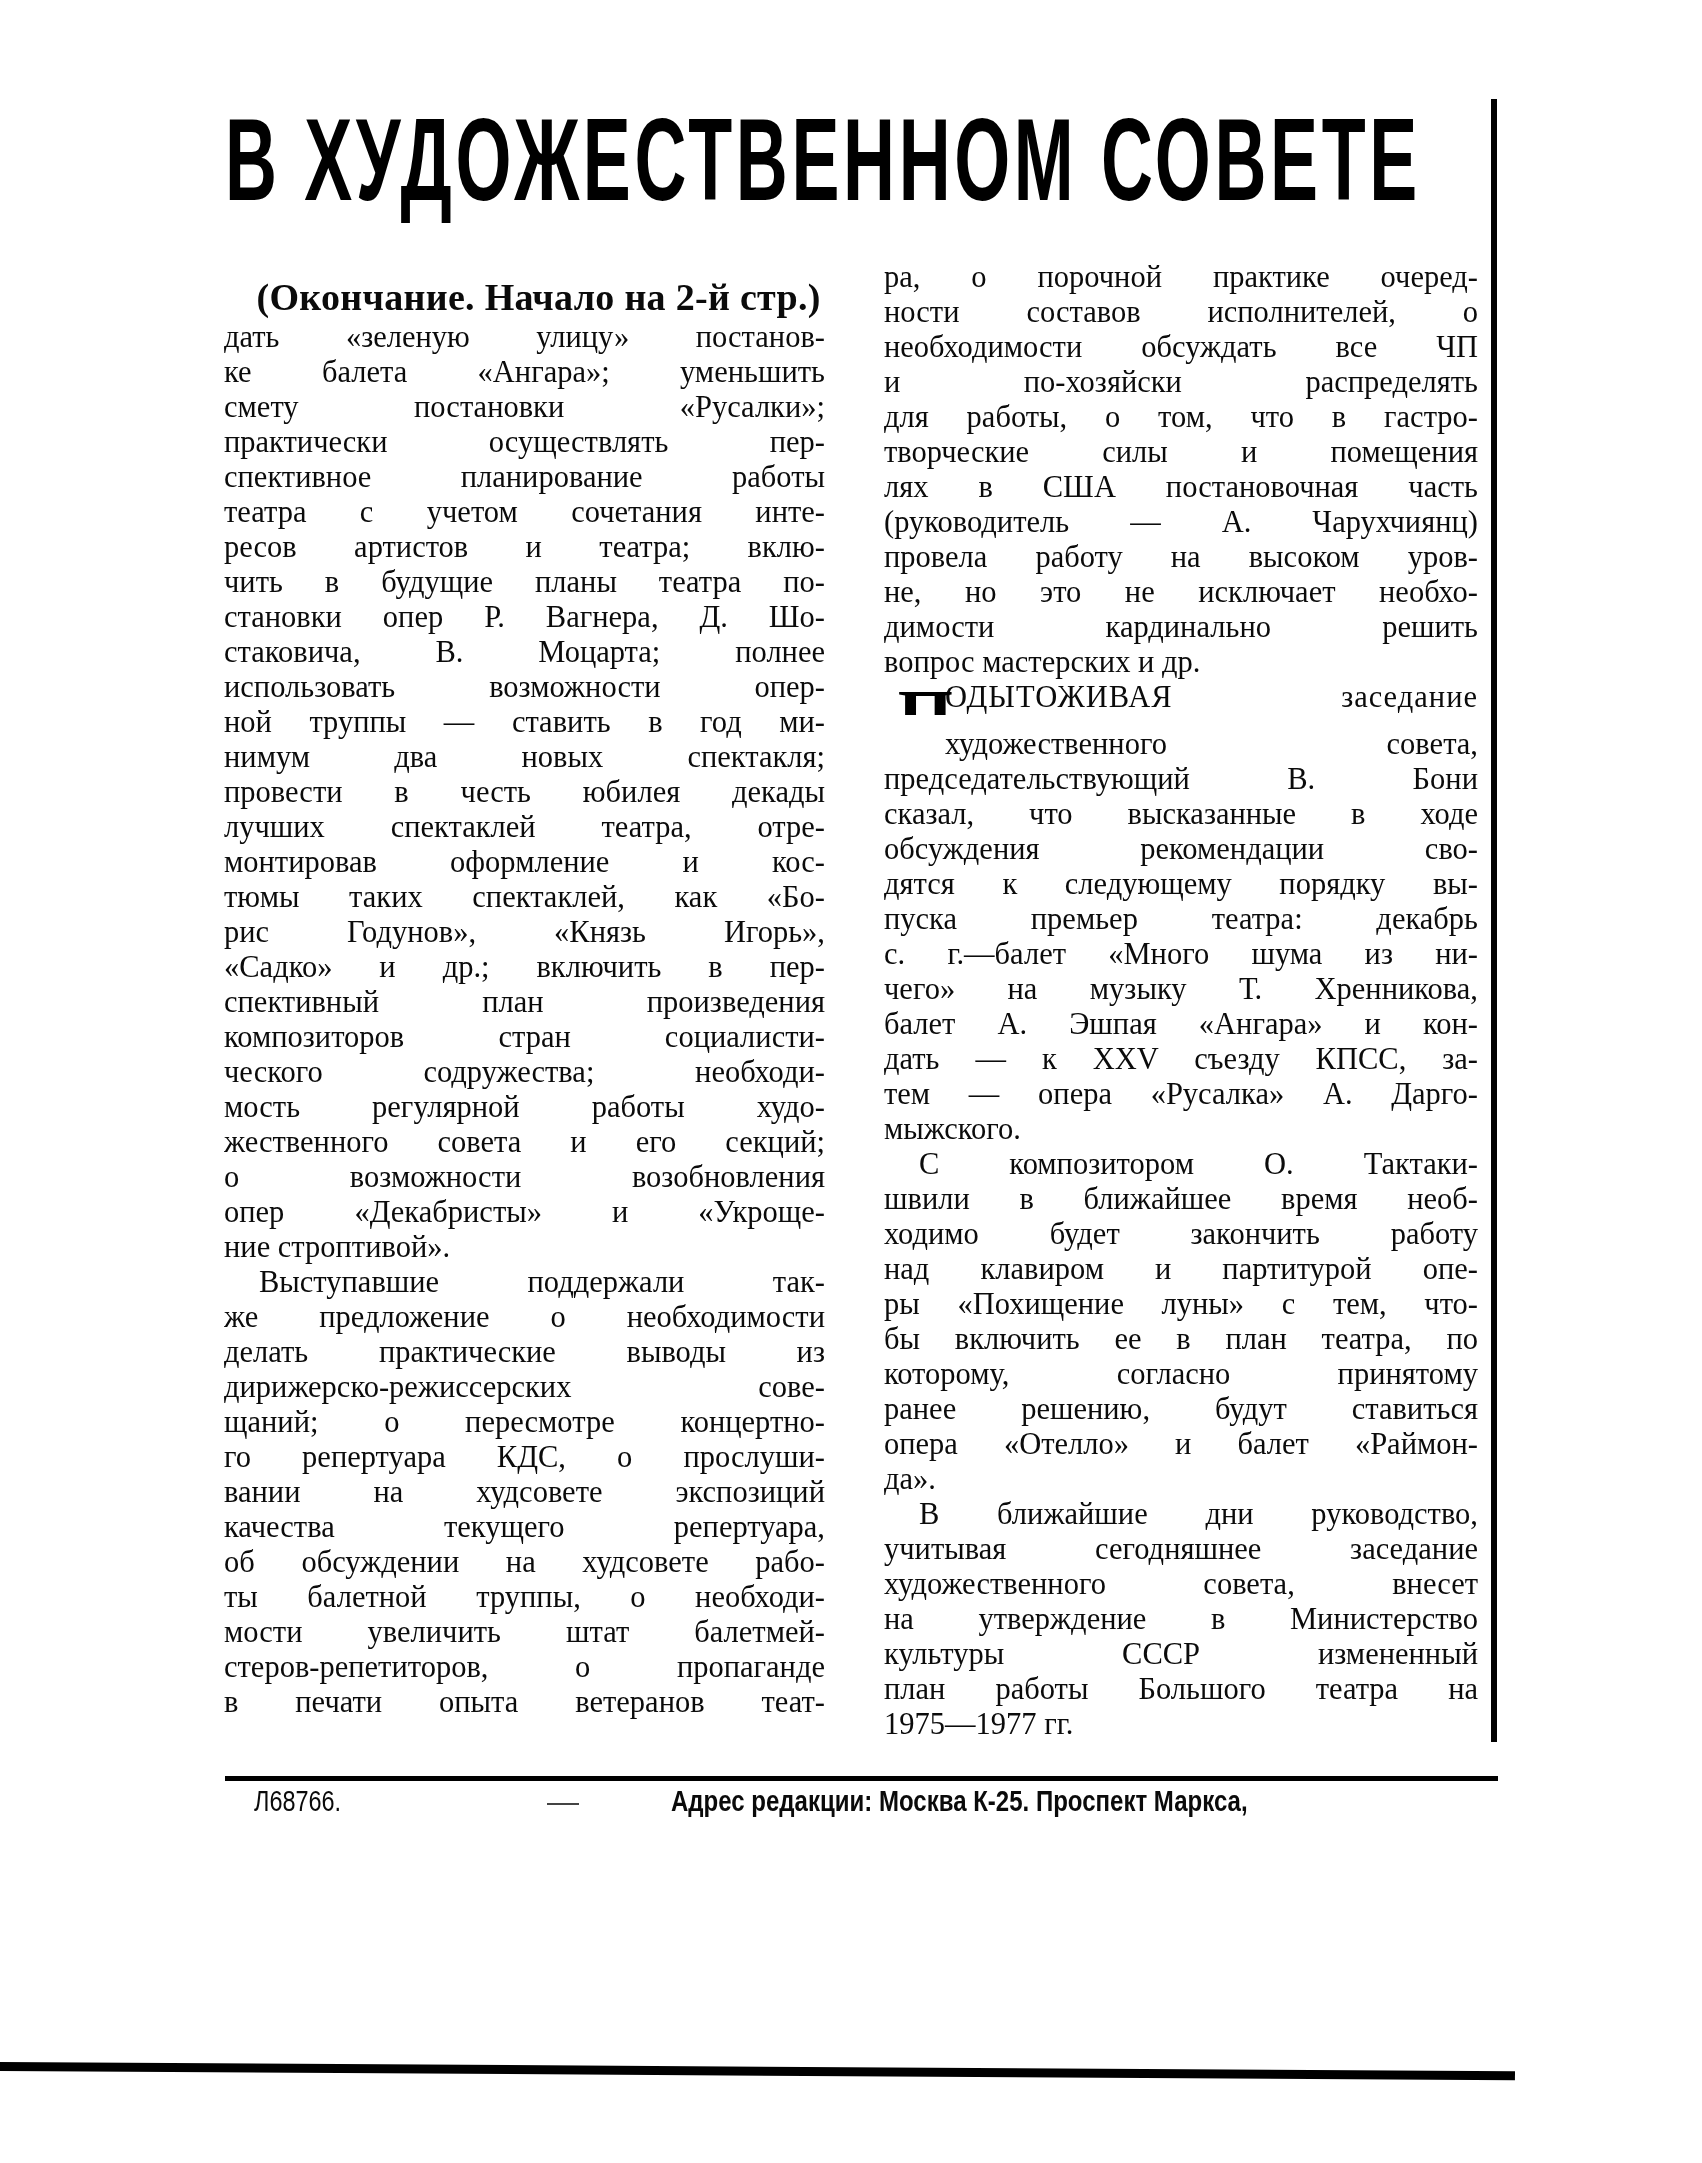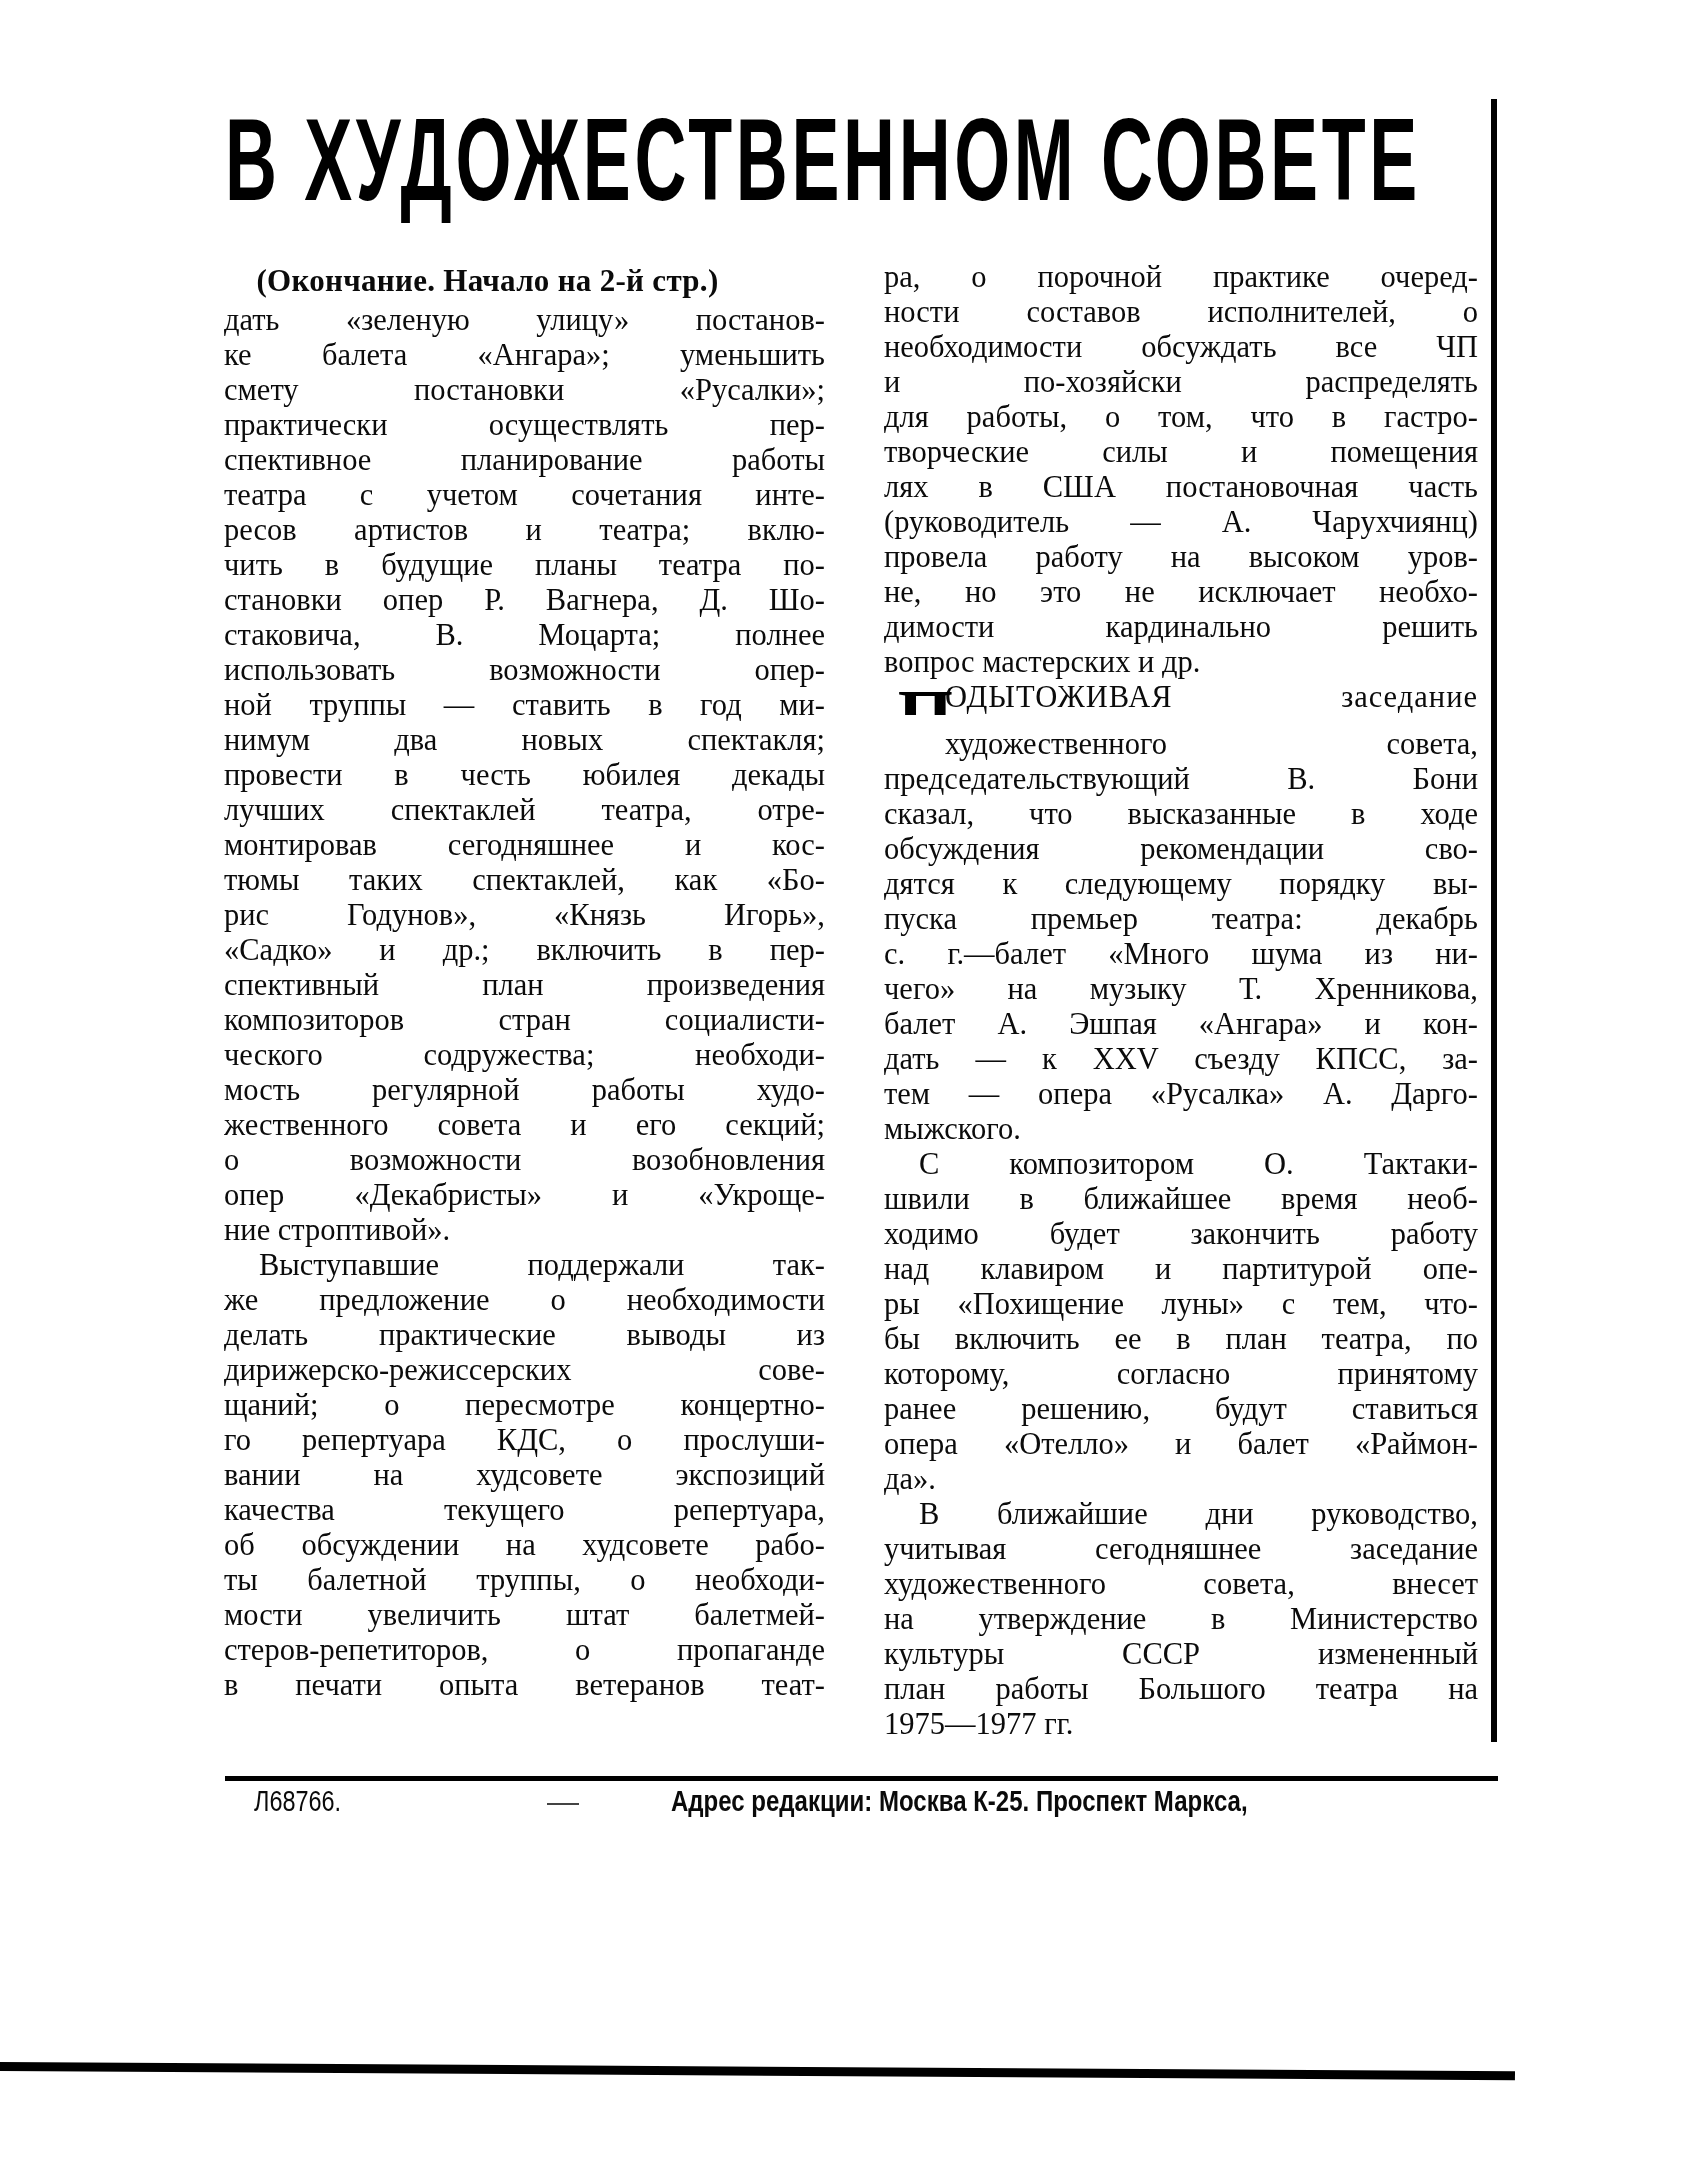--- a/index.html
+++ b/index.html
@@ -19,21 +19,21 @@
   .vrule { position: absolute; left: 1491px; top: 99px; width: 5.9px; height: 1643px; background: #000; }
   .col { position: absolute; font-family: "Liberation Serif", serif; font-size: 30.5px; color: #0b0b0b; }
   .col-left { left: 224px; top: 258px; width: 601px; }
   .col-right { left: 884px; top: 260px; width: 594px; }
   .line {
     display: block; height: 35px; line-height: 35px; white-space: nowrap;
     text-align: justify; text-align-last: justify; overflow: hidden;
   }
   .line.last { text-align-last: left; }
   .line.indent { padding-left: 35px; }
-  .subhead { display: block; height: 45px; line-height: 45px; font-weight: bold; font-size: 31px; padding-left: 32.5px; letter-spacing: 0.3px; }
+  .subhead { display: block; height: 45px; line-height: 45px; font-weight: bold; font-size: 38px; padding-left: 32.5px; letter-spacing: 0.3px; margin-top: 17px; }
   .dropcap-line { position: relative; padding-left: 61px; }
   .dropcap {
     position: absolute; left: 13.8px; top: 7.9px; font-family: "Liberation Serif", serif;
     font-weight: bold; font-size: 71px; line-height: 55px; color: #000;
   }
   .caps { letter-spacing: 1px; }
   .hrule { position: absolute; left: 225px; top: 1776px; width: 1273px; height: 4.9px; background: #000; }
   .footer-left { position: absolute; left: 254px; top: 1785px; font-family: "Liberation Sans", sans-serif; font-size: 28.6px; transform-origin: left top; transform: scaleX(0.82); }
   .footer-right { position: absolute; left: 671px; top: 1785px; font-family: "Liberation Sans", sans-serif; font-weight: bold; font-size: 28.6px; white-space: nowrap; transform-origin: left top; transform: scaleX(0.84); }
   .footer-dash { position: absolute; left: 547px; top: 1803px; width: 31.5px; height: 2px; background: #444; }
@@ -61,21 +61,21 @@
         <span class="line">театра с учетом сочетания инте-</span>
         <span class="line">ресов артистов и театра; вклю-</span>
         <span class="line">чить в будущие планы театра по-</span>
         <span class="line">становки опер Р. Вагнера, Д. Шо-</span>
         <span class="line">стаковича, В. Моцарта; полнее</span>
         <span class="line">использовать возможности опер-</span>
         <span class="line">ной труппы — ставить в год ми-</span>
         <span class="line">нимум два новых спектакля;</span>
         <span class="line">провести в честь юбилея декады</span>
         <span class="line">лучших спектаклей театра, отре-</span>
-        <span class="line">монтировав сегодняшнее и кос-</span>
+        <span class="line">монтировав оформление и кос-</span>
         <span class="line">тюмы таких спектаклей, как «Бо-</span>
         <span class="line">рис Годунов», «Князь Игорь»,</span>
         <span class="line">«Садко» и др.; включить в пер-</span>
         <span class="line">спективный план произведения</span>
         <span class="line">композиторов стран социалисти-</span>
         <span class="line">ческого содружества; необходи-</span>
         <span class="line">мость регулярной работы худо-</span>
         <span class="line">жественного совета и его секций;</span>
         <span class="line">о возможности возобновления</span>
         <span class="line">опер «Декабристы» и «Укроще-</span>

